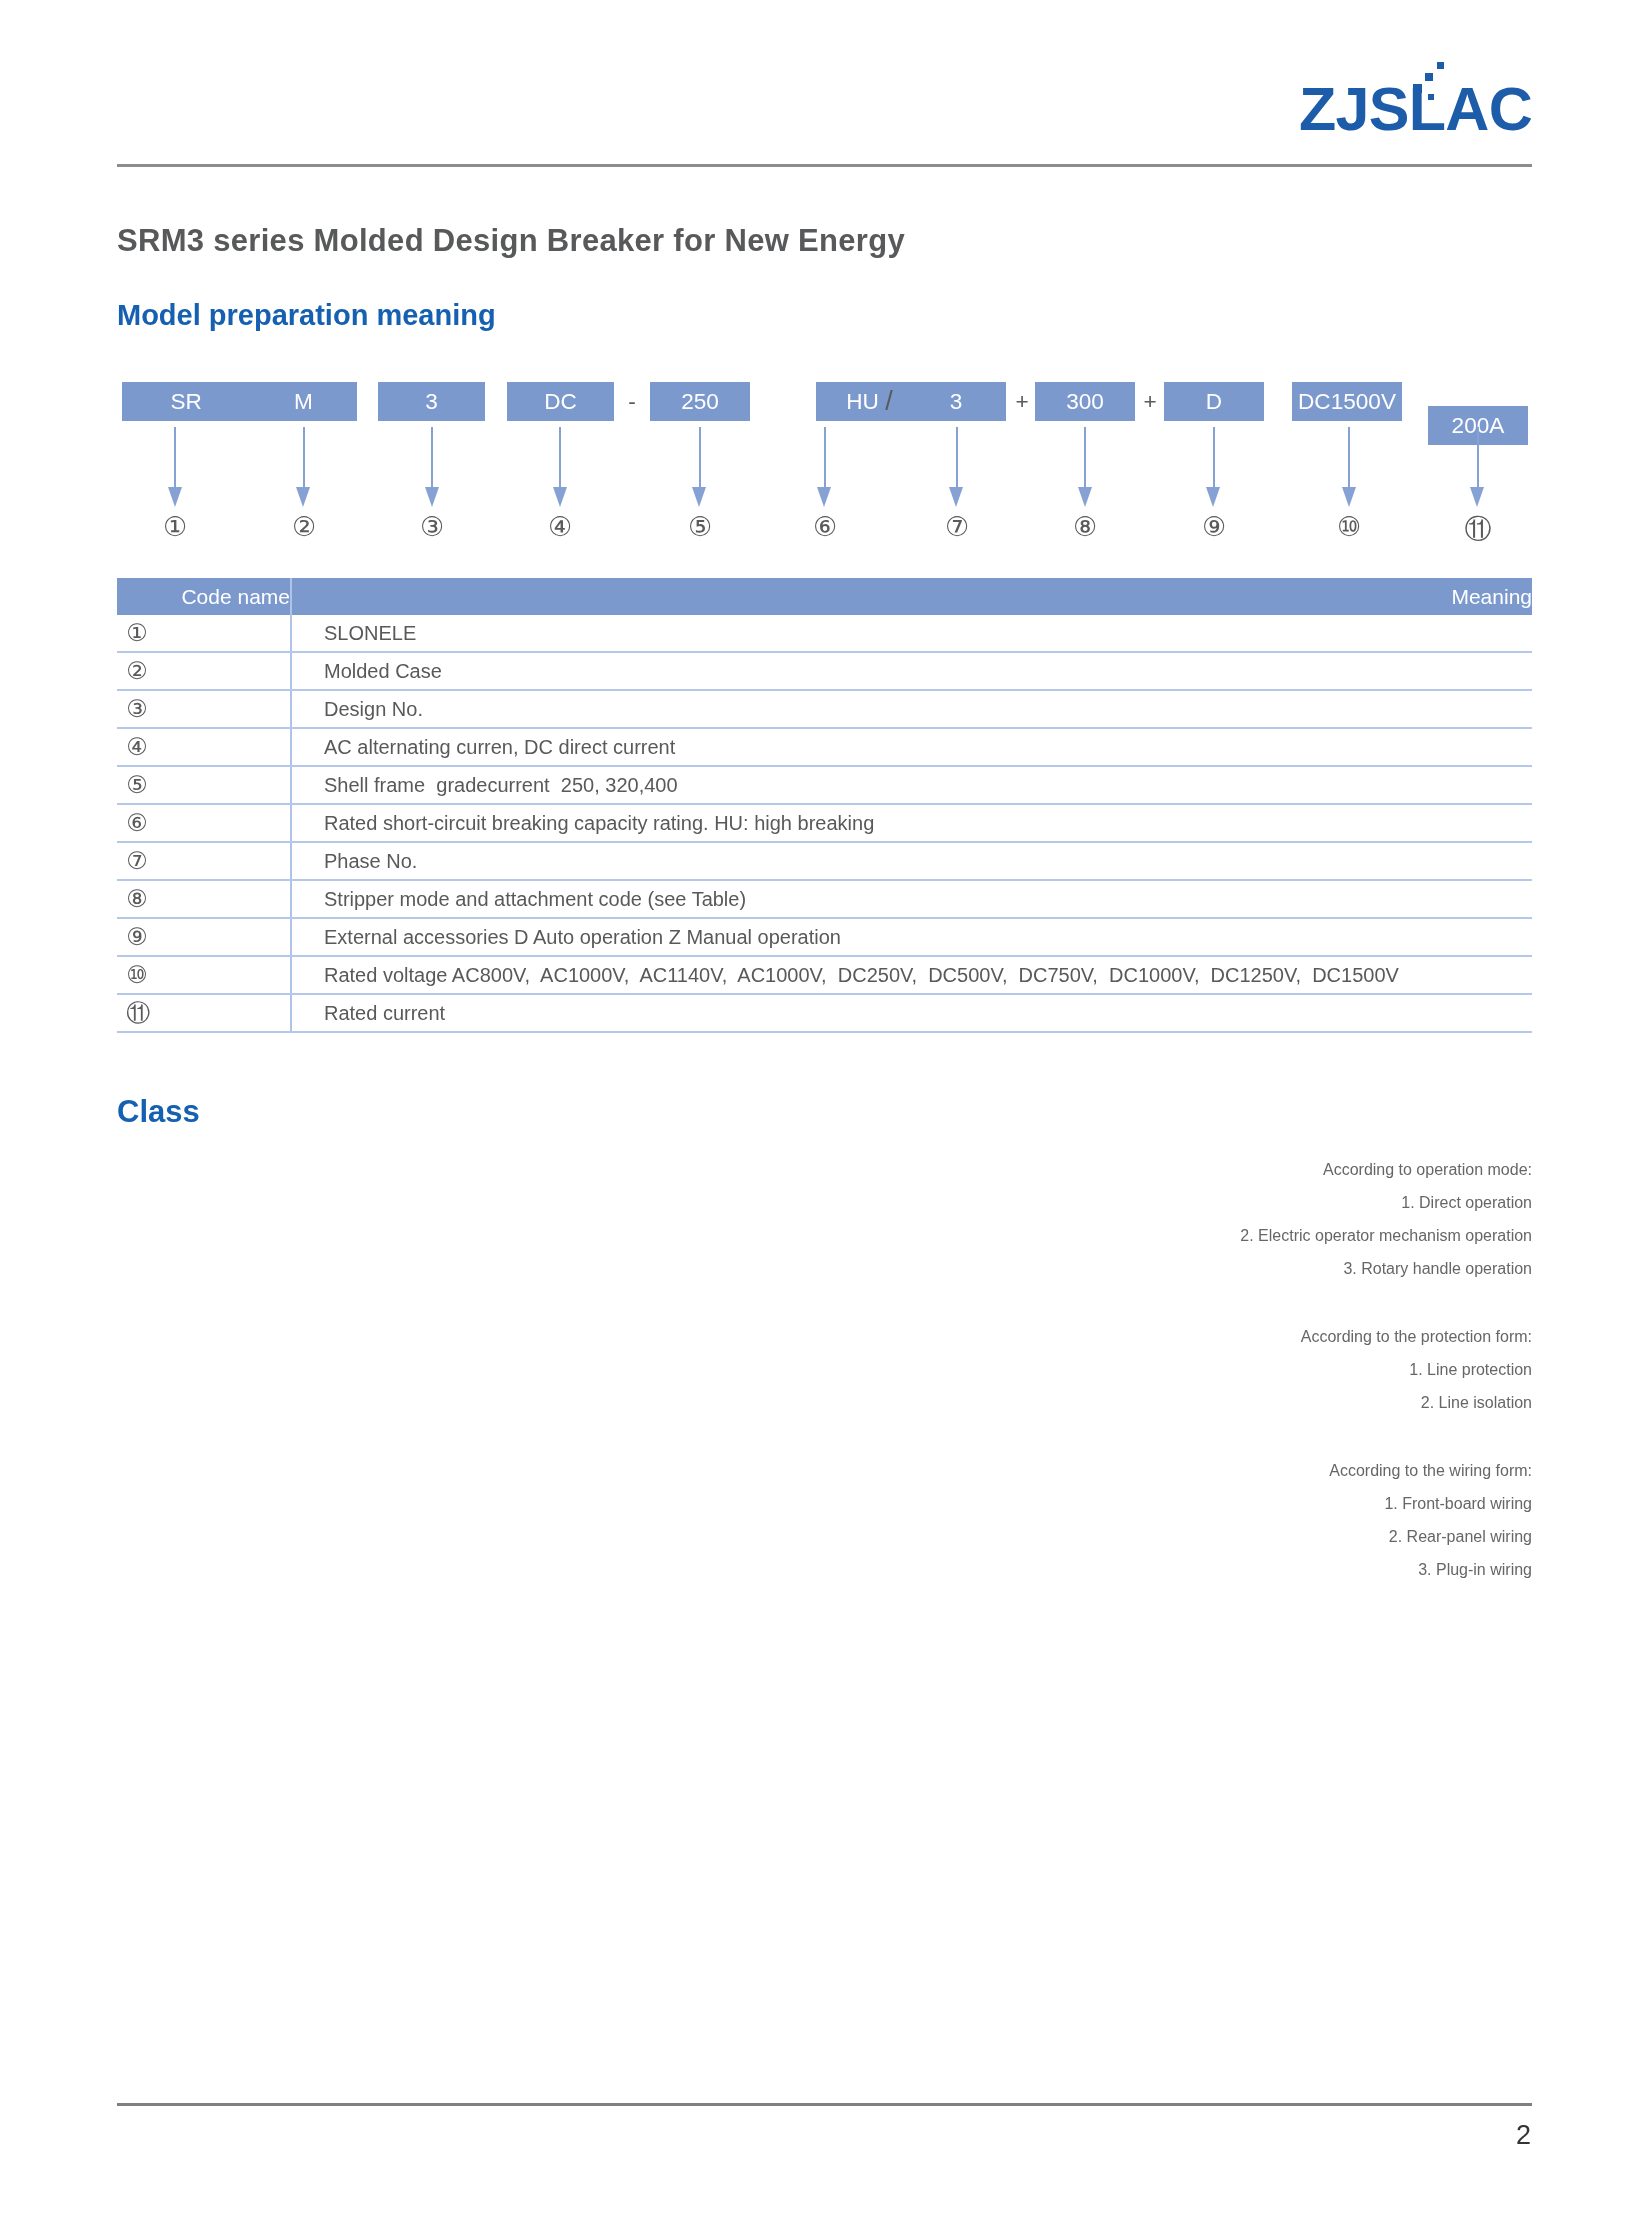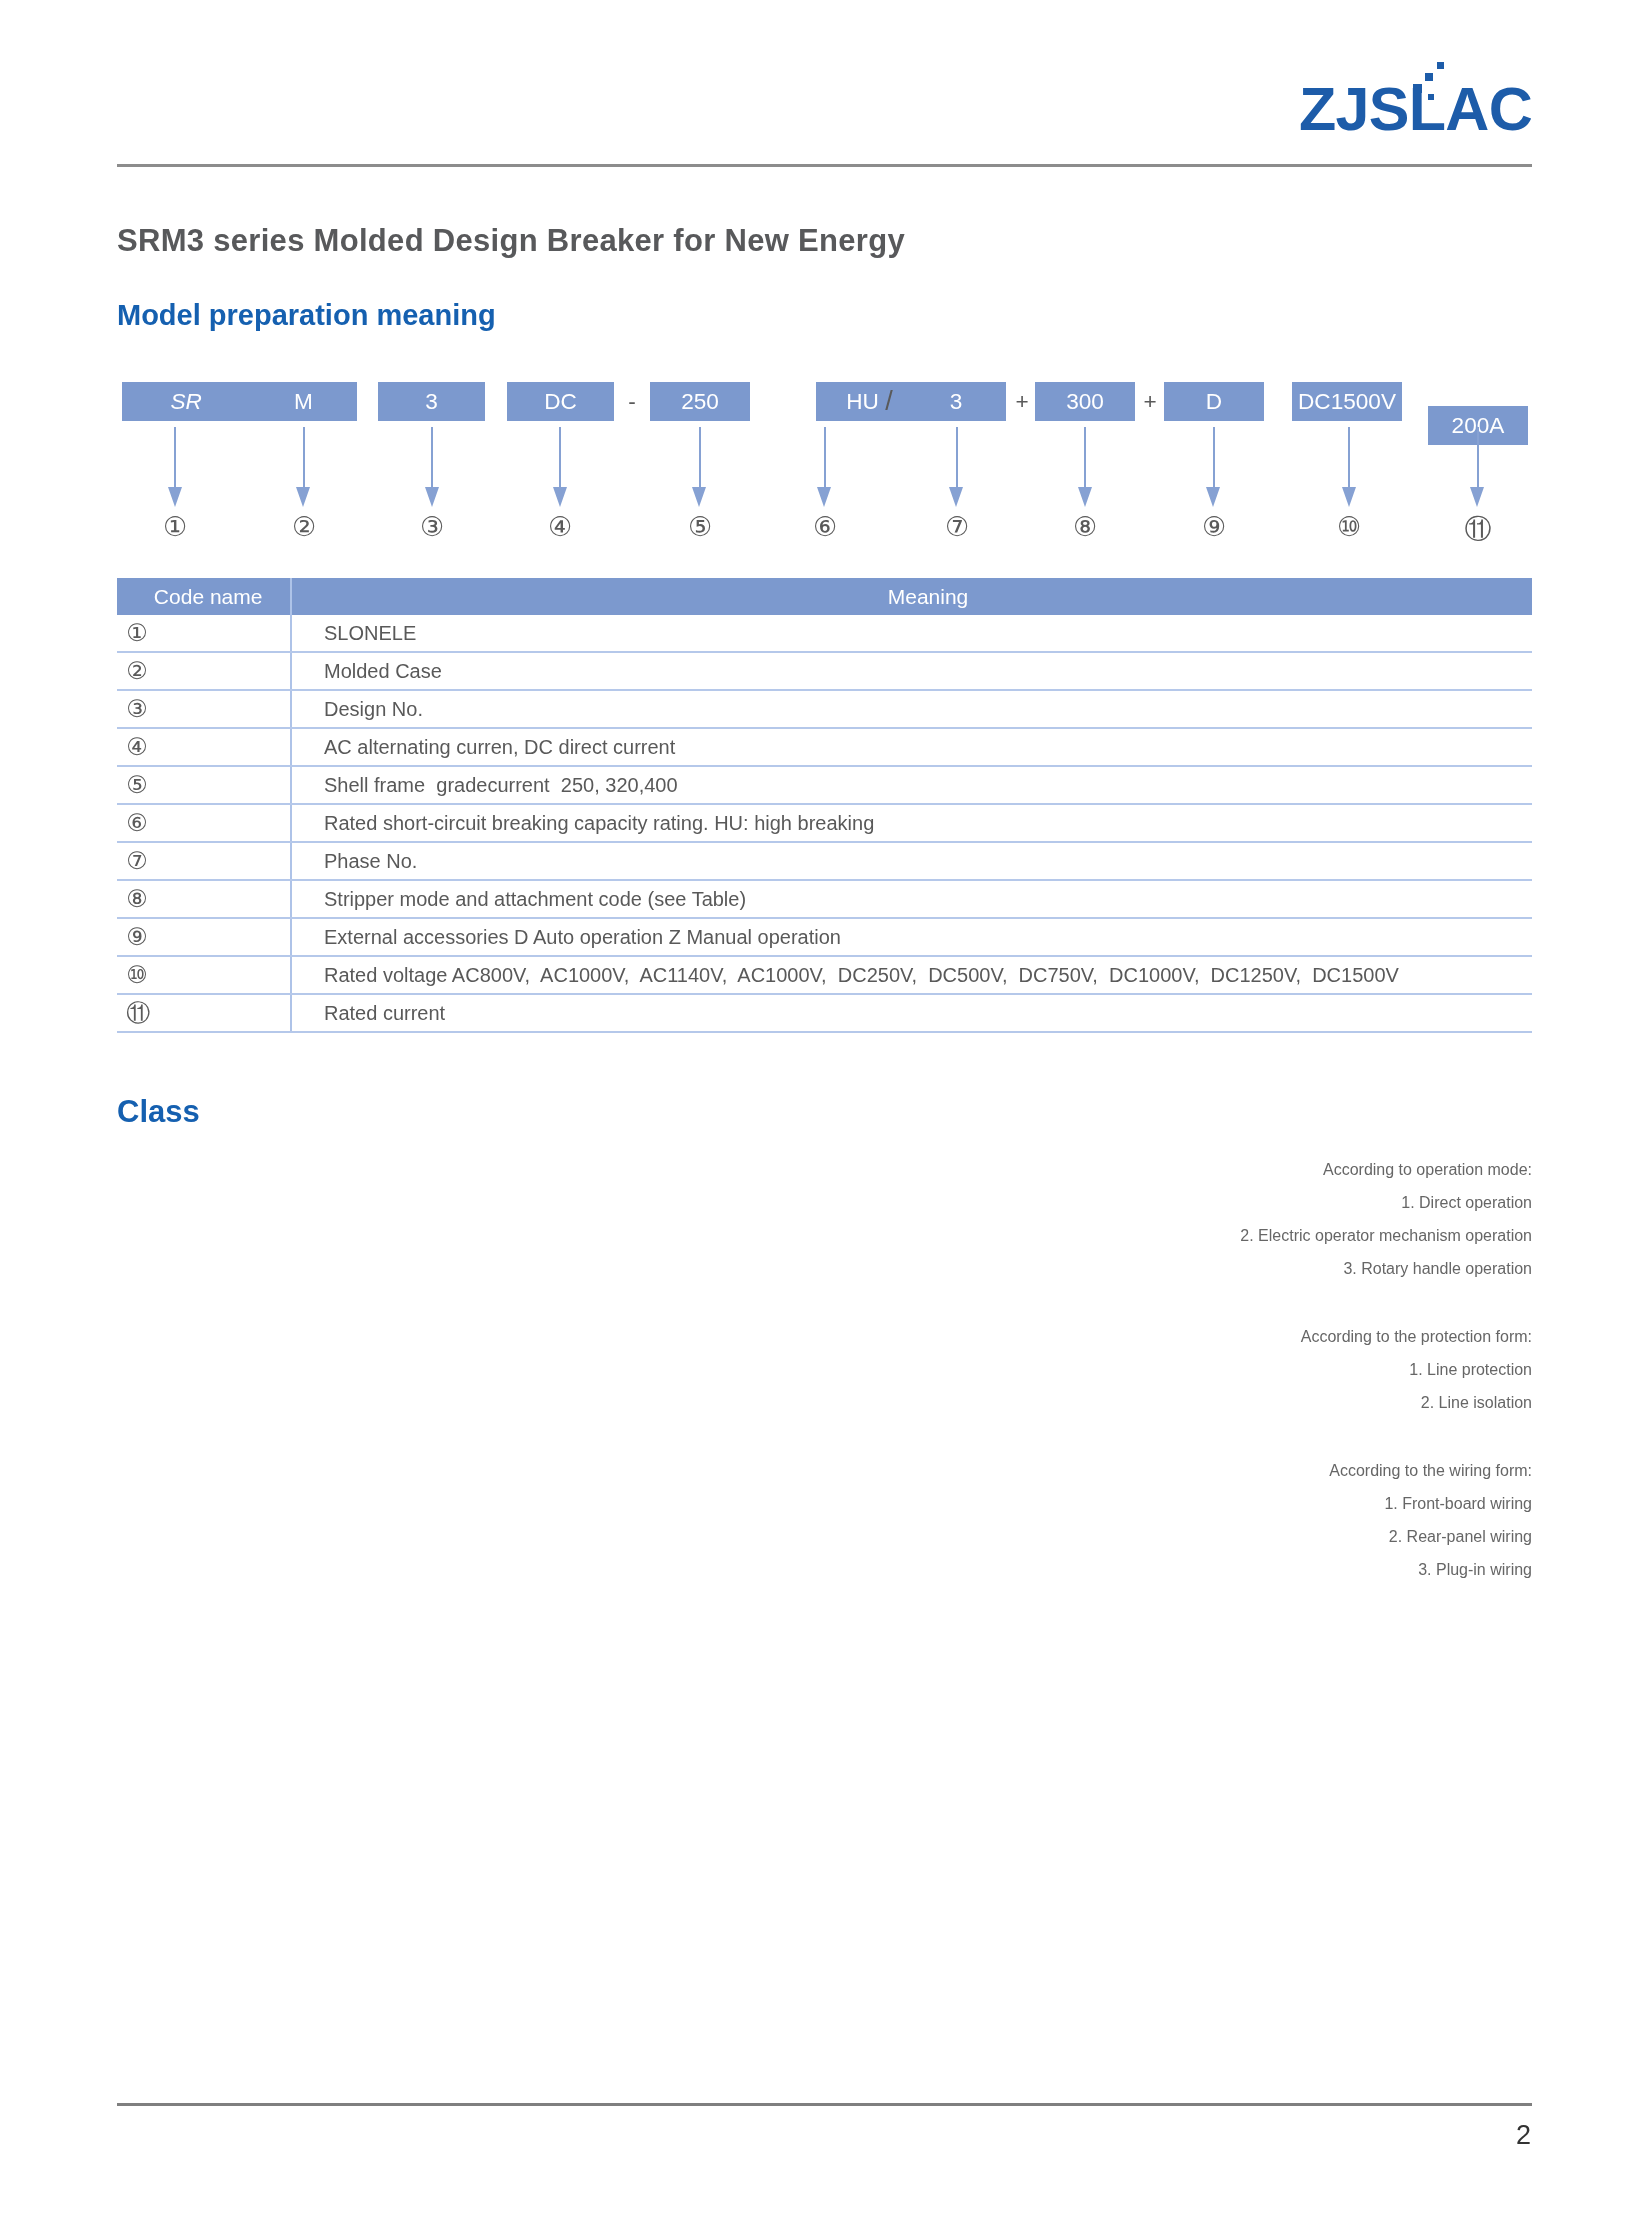--- a/index.html
+++ b/index.html
@@ -35,21 +35,21 @@
               border-left:7.3px solid transparent;border-right:7.3px solid transparent;
               border-top:20px solid #86A1D3;}
   .circ{position:absolute;top:129px;transform:translateX(-50%);
         font-family:"DejaVu Sans", sans-serif;font-size:27px;color:#5a5a5a;}
 
   
   .code-table{position:absolute;top:578px;left:117px;width:1415px;
               border-collapse:collapse;table-layout:fixed;}
   .code-table col.c1{width:174px;}
   .code-table th{background:#7C99CE;color:#ffffff;font-weight:normal;font-size:21px;
-                 text-align:center;height:37px;padding:0 0 0 9.3px;}
+                 text-align:right;height:37px;padding:0 0 0 9.3px;}
   .code-table th.meaning-h,.code-table td.meaning-cell{border-left:2px solid #AEC3E8;padding-left:32px;}
   .code-table td{height:36px;border-bottom:2.7px solid #B5C8EA;padding:0 0 0 9.3px;
                  color:#595959;vertical-align:middle;}
   td.code-cell{font-family:"DejaVu Sans", sans-serif;font-size:24px;color:#5a5a5a;}
   td.meaning-cell{font-size:20px;white-space:pre-wrap;}
 
   
   .class-body{position:absolute;top:1153px;left:117px;width:1415px;
               font-size:16px;color:#666666;text-align:right;}
   .class-body p{margin:0;line-height:33px;}
@@ -71,21 +71,21 @@
     <span class="px px3"></span>
     <span class="px px4"></span>
   </div>
   <div class="top-rule"></div>
 
   <div class="title">SRM3 series Molded Design Breaker for New Energy</div>
 
   <div class="h-blue model-heading">Model preparation meaning</div>
 
   <div class="diagram" id="diagram">
-      <div class="mbox" style="left: 4.7px; width: 129px; font-style: italic;">SR</div>
+      <div class="mbox" style="left: 4.7px; width: 129px;">SR</div>
       <div class="arrow-stem" style="left: 57px;"></div>
       <div class="arrow-head" style="left: 51px;"></div>
       <div class="circ" style="left: 58px;">①</div>
       <div class="mbox" style="left: 133px; width: 107px;">M</div>
       <div class="arrow-stem" style="left: 186px;"></div>
       <div class="arrow-head" style="left: 179px;"></div>
       <div class="circ" style="left: 187px;">②</div>
       <div class="mbox" style="left: 261px; width: 107px;">3</div>
       <div class="arrow-stem" style="left: 314px;"></div>
       <div class="arrow-head" style="left: 308px;"></div>

